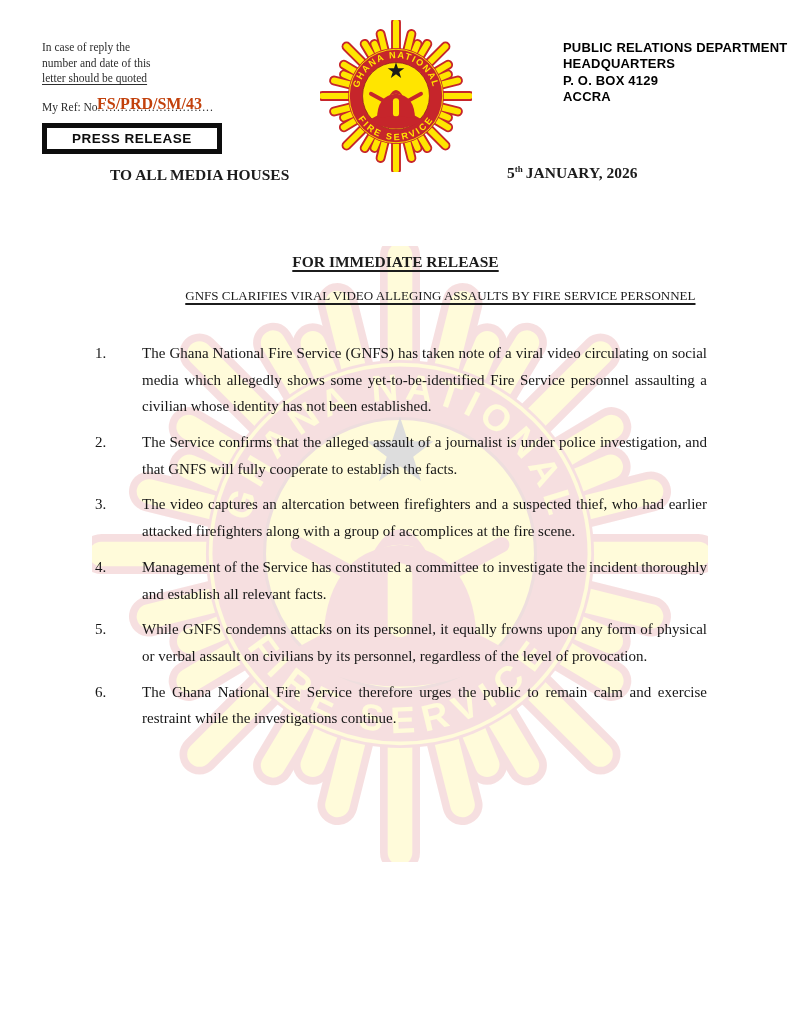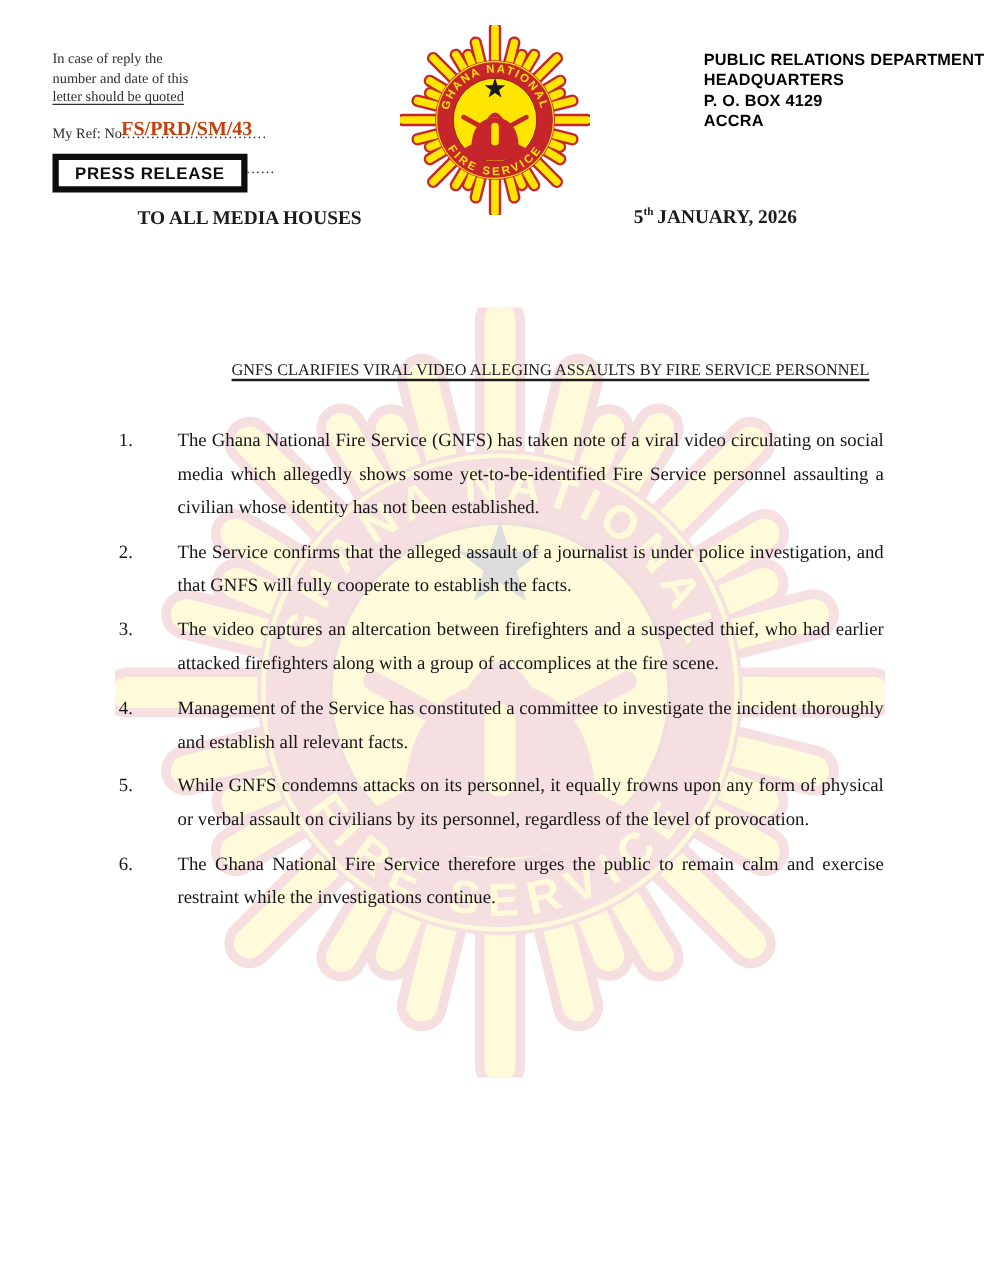--- a/index.html
+++ b/index.html
@@ -20,21 +20,21 @@
   .hdr-left .u { text-decoration:underline; text-underline-offset:2px; }
   .ref-line { position:relative; margin-top:13px; white-space:nowrap; font-size:11.5px; }
   .ref-line .dots { letter-spacing:1px; }
   .ref-value {
     position:absolute; left:55px; top:-7px;
     font-weight:bold; font-size:16px; color:#c2410c;
     font-family:"Liberation Serif", serif;
   }
   .press-box {
     position:absolute; left:42px; top:123px;
-    border:5px solid #0d0d0d; background:#fff; padding:3px 13px;
+    border:5px solid #0d0d0d; background:#fff; padding:3px 25px;
     font-family:"Liberation Sans", sans-serif; font-weight:bold;
     font-size:13.5px; letter-spacing:0.5px; color:#0d0d0d;
   }
   
   .hdr-logo { position:absolute; left:320px; top:20px; width:152px; height:152px; }
   
   .hdr-right {
     position:absolute; left:527px; top:40px;
     font-family:"Liberation Sans", sans-serif; font-weight:bold;
     font-size:13px; line-height:1.26; color:#000000; letter-spacing:0.2px;margin-left:36px;
@@ -266,20 +266,21 @@
   <div class="hdr-right">
     <div>PUBLIC RELATIONS DEPARTMENT</div>
     <div>HEADQUARTERS</div>
     <div>P. O. BOX 4129</div>
     <div>ACCRA</div>
   </div>
 
   <div class="recipient">TO ALL MEDIA HOUSES</div>
   <div class="date-line"><span>5</span><sup>th</sup><span class="date-rest">JANUARY, 2026</span></div>
 
+  <div class="h-release"><span>FOR IMMEDIATE RELEASE</span></div>
   <div class="h-title"><span>GNFS CLARIFIES VIRAL VIDEO ALLEGING ASSAULTS BY FIRE SERVICE PERSONNEL</span></div>
 
   <div class="body-list">
     <div class="item">
       <span class="num">1.</span>
       <span class="txt">The Ghana National Fire Service (GNFS) has taken note of a viral video circulating on social media which allegedly shows some yet-to-be-identified Fire Service personnel assaulting a civilian whose identity has not been established.</span>
     </div>
     <div class="item">
       <span class="num">2.</span>
       <span class="txt">The Service confirms that the alleged assault of a journalist is under police investigation, and that GNFS will fully cooperate to establish the facts.</span>

